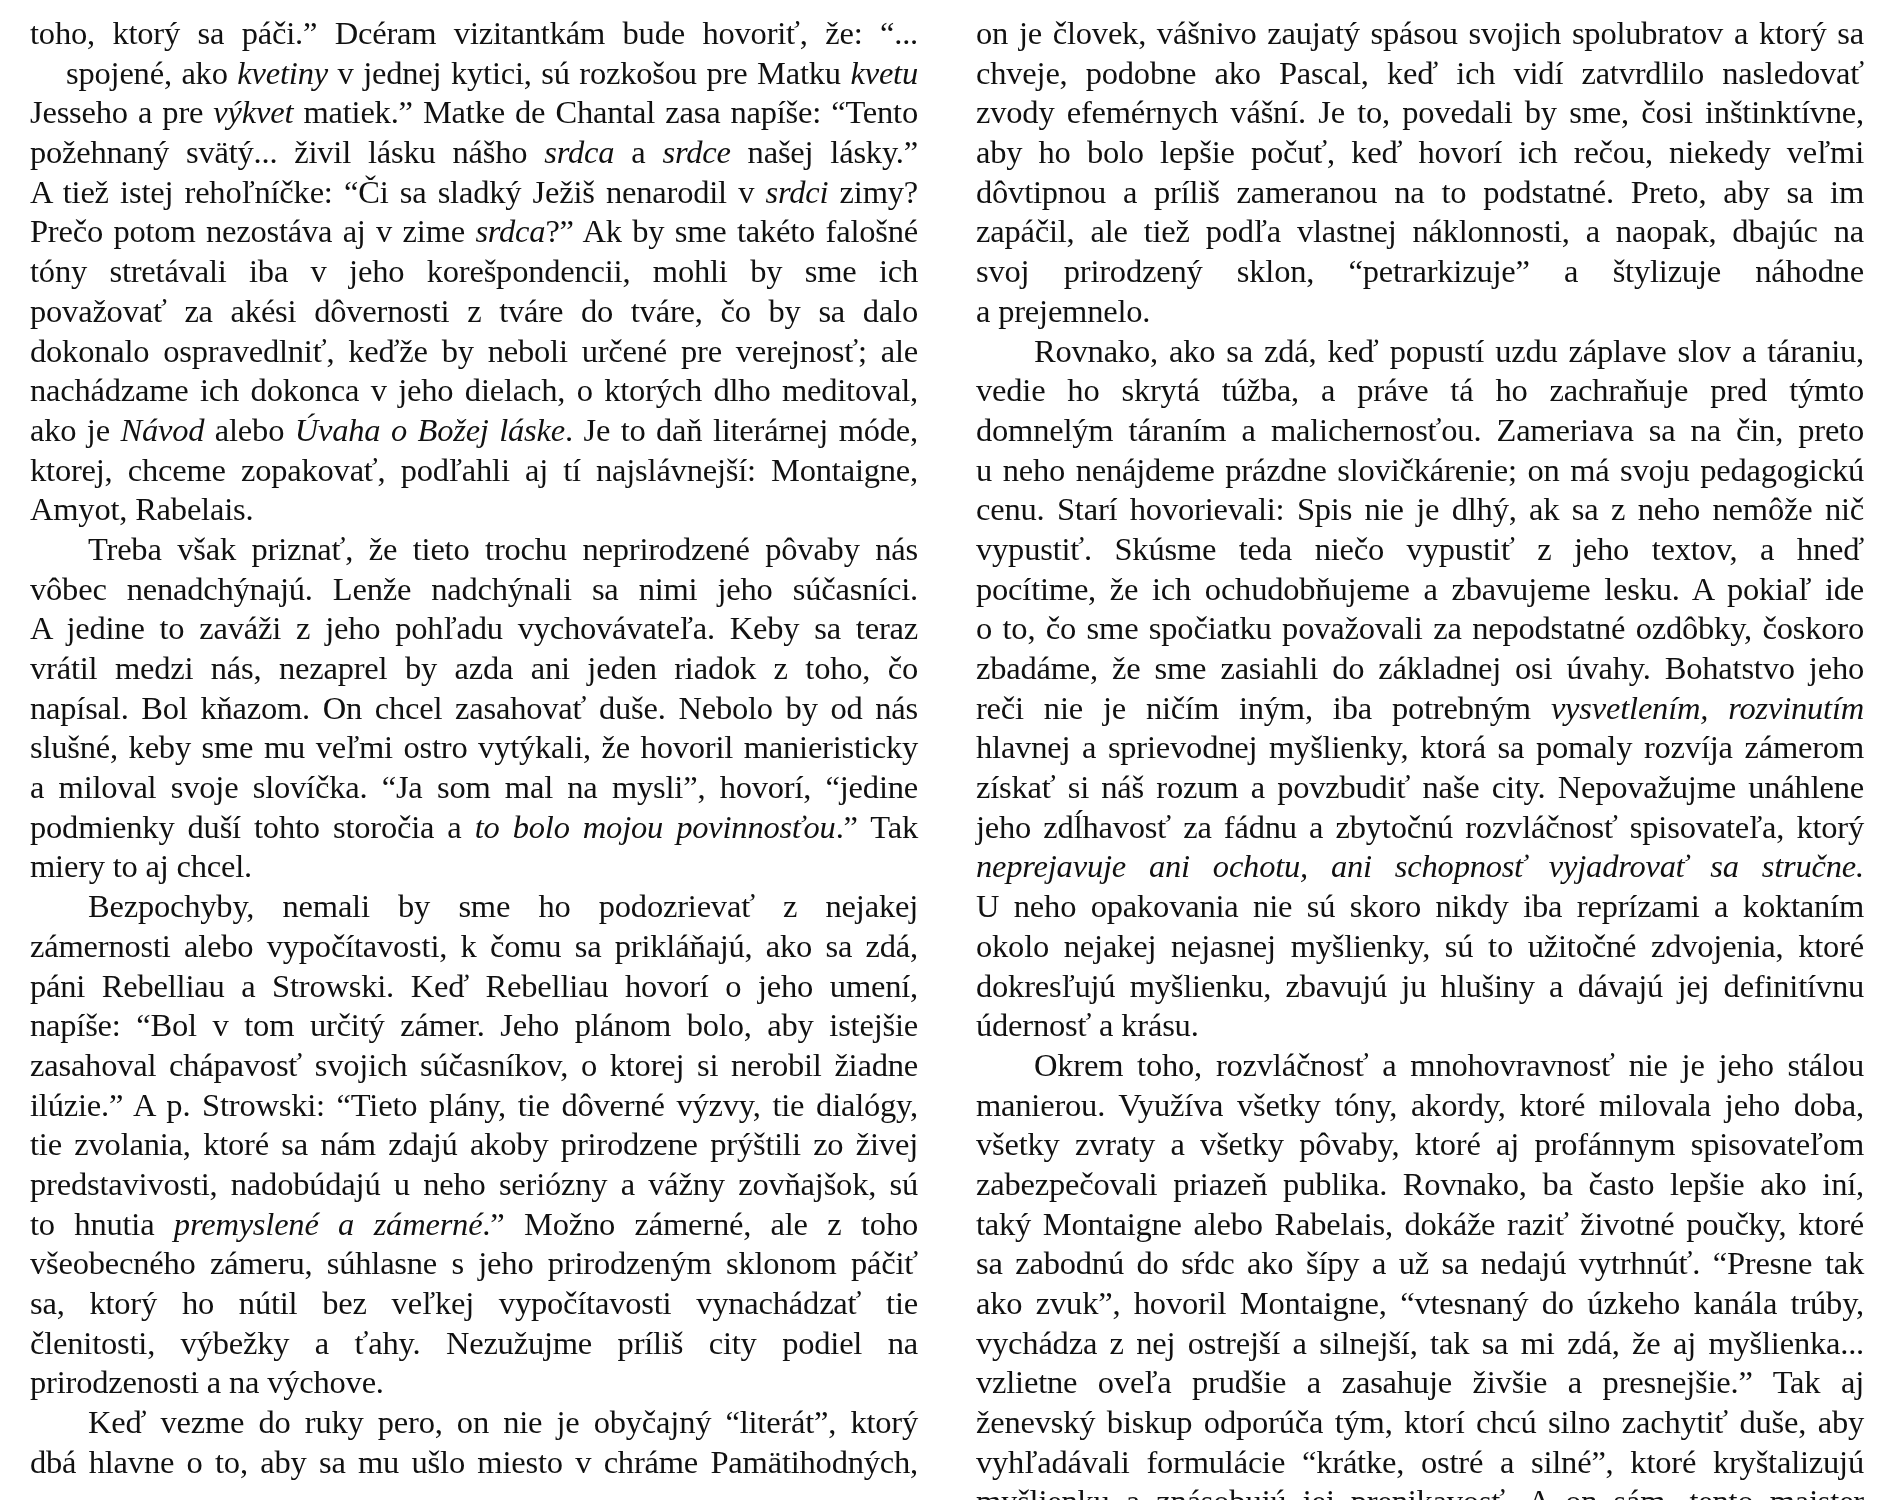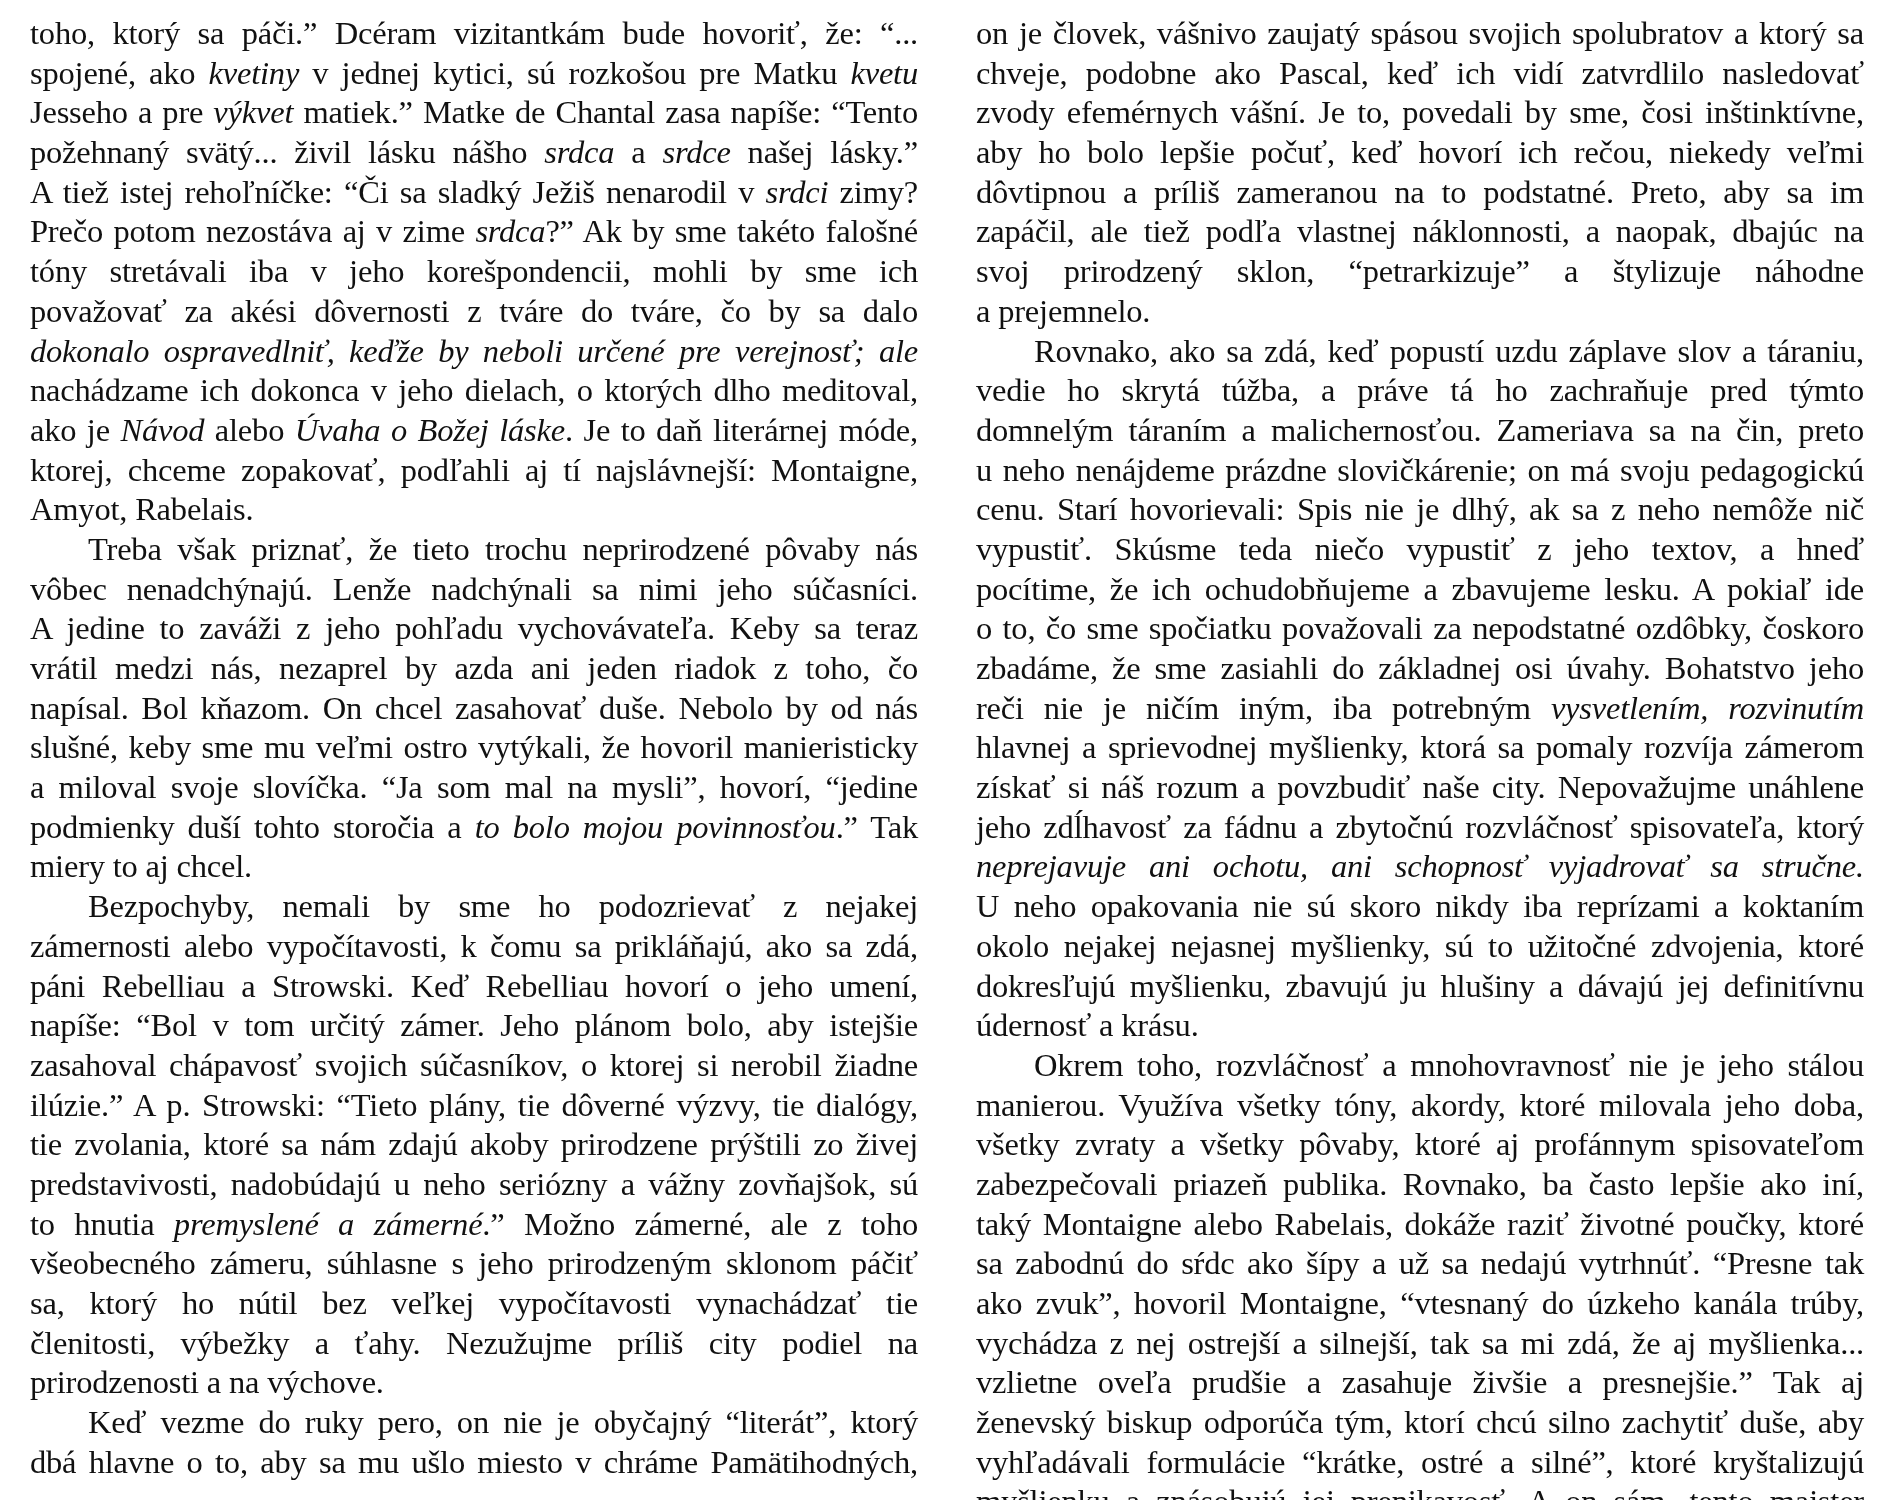--- a/index.html
+++ b/index.html
@@ -16,28 +16,28 @@
   .line.last { text-align-last: left; }
   .seg { white-space: pre; }
   .seg.i { font-style: italic; }
 </style>
 </head>
 <body>
 
 <div class="page">
   <div class="col col-left">
       <div class="line" style="white-space: normal;"><span class="seg" style="white-space: normal;">toho, ktorý sa páči.” Dcéram vizitantkám bude hovoriť, že: “...</span></div>
-      <div class="line" style="white-space: normal;"><span class="seg" style="white-space: normal;">spojené, ako </span><span class="seg i" style="white-space: normal;">kvetiny</span><span class="seg" style="white-space: normal;"> v jednej kytici, sú rozkošou pre Matku </span><span class="seg i" style="white-space: normal;">kvetu</span></div>
+      <div class="line" style="white-space: normal;"><span class="seg" style="white-space: normal; margin-left: 36px;">spojené, ako </span><span class="seg i" style="white-space: normal;">kvetiny</span><span class="seg" style="white-space: normal;"> v jednej kytici, sú rozkošou pre Matku </span><span class="seg i" style="white-space: normal;">kvetu</span></div>
       <div class="line" style="white-space: normal;"><span class="seg" style="white-space: normal;">Jesseho a pre </span><span class="seg i" style="white-space: normal;">výkvet</span><span class="seg" style="white-space: normal;"> matiek.” Matke de Chantal zasa napíše: “Tento</span></div>
       <div class="line" style="white-space: normal;"><span class="seg" style="white-space: normal;">požehnaný svätý... živil lásku nášho </span><span class="seg i" style="white-space: normal;">srdca</span><span class="seg" style="white-space: normal;"> a </span><span class="seg i" style="white-space: normal;">srdce</span><span class="seg" style="white-space: normal;"> našej lásky.”</span></div>
       <div class="line" style="white-space: normal;"><span class="seg" style="white-space: normal;">A tiež istej rehoľníčke: “Či sa sladký Ježiš nenarodil v </span><span class="seg i" style="white-space: normal;">srdci</span><span class="seg" style="white-space: normal;"> zimy?</span></div>
       <div class="line" style="white-space: normal;"><span class="seg" style="white-space: normal;">Prečo potom nezostáva aj v zime </span><span class="seg i" style="white-space: normal;">srdca</span><span class="seg" style="white-space: normal;">?” Ak by sme takéto falošné</span></div>
       <div class="line" style="white-space: normal;"><span class="seg" style="white-space: normal;">tóny stretávali iba v jeho korešpondencii, mohli by sme ich</span></div>
       <div class="line" style="white-space: normal;"><span class="seg" style="white-space: normal;">považovať za akési dôvernosti z tváre do tváre, čo by sa dalo</span></div>
-      <div class="line" style="white-space: normal; font-style: italic;"><span class="seg" style="white-space: normal;">dokonalo ospravedlniť, keďže by neboli určené pre verejnosť; ale</span></div>
+      <div class="line" style="white-space: normal;"><span class="seg" style="white-space: normal;">dokonalo ospravedlniť, keďže by neboli určené pre verejnosť; ale</span></div>
       <div class="line" style="white-space: normal;"><span class="seg" style="white-space: normal;">nachádzame ich dokonca v jeho dielach, o ktorých dlho meditoval,</span></div>
       <div class="line" style="white-space: normal;"><span class="seg" style="white-space: normal;">ako je </span><span class="seg i" style="white-space: normal;">Návod</span><span class="seg" style="white-space: normal;"> alebo </span><span class="seg i" style="white-space: normal;">Úvaha o Božej láske</span><span class="seg" style="white-space: normal;">. Je to daň literárnej móde,</span></div>
       <div class="line" style="white-space: normal;"><span class="seg" style="white-space: normal;">ktorej, chceme zopakovať, podľahli aj tí najslávnejší: Montaigne,</span></div>
       <div class="line last"><span class="seg">Amyot, Rabelais.</span></div>
       <div class="line indent" style="white-space: normal;"><span class="seg" style="white-space: normal;">Treba však priznať, že tieto trochu neprirodzené pôvaby nás</span></div>
       <div class="line" style="white-space: normal;"><span class="seg" style="white-space: normal;">vôbec nenadchýnajú. Lenže nadchýnali sa nimi jeho súčasníci.</span></div>
       <div class="line" style="white-space: normal;"><span class="seg" style="white-space: normal;">A jedine to zaváži z jeho pohľadu vychovávateľa. Keby sa teraz</span></div>
       <div class="line" style="white-space: normal;"><span class="seg" style="white-space: normal;">vrátil medzi nás, nezaprel by azda ani jeden riadok z toho, čo</span></div>
       <div class="line" style="white-space: normal;"><span class="seg" style="white-space: normal;">napísal. Bol kňazom. On chcel zasahovať duše. Nebolo by od nás</span></div>
       <div class="line" style="white-space: normal;"><span class="seg" style="white-space: normal;">slušné, keby sme mu veľmi ostro vytýkali, že hovoril manieristicky</span></div>

